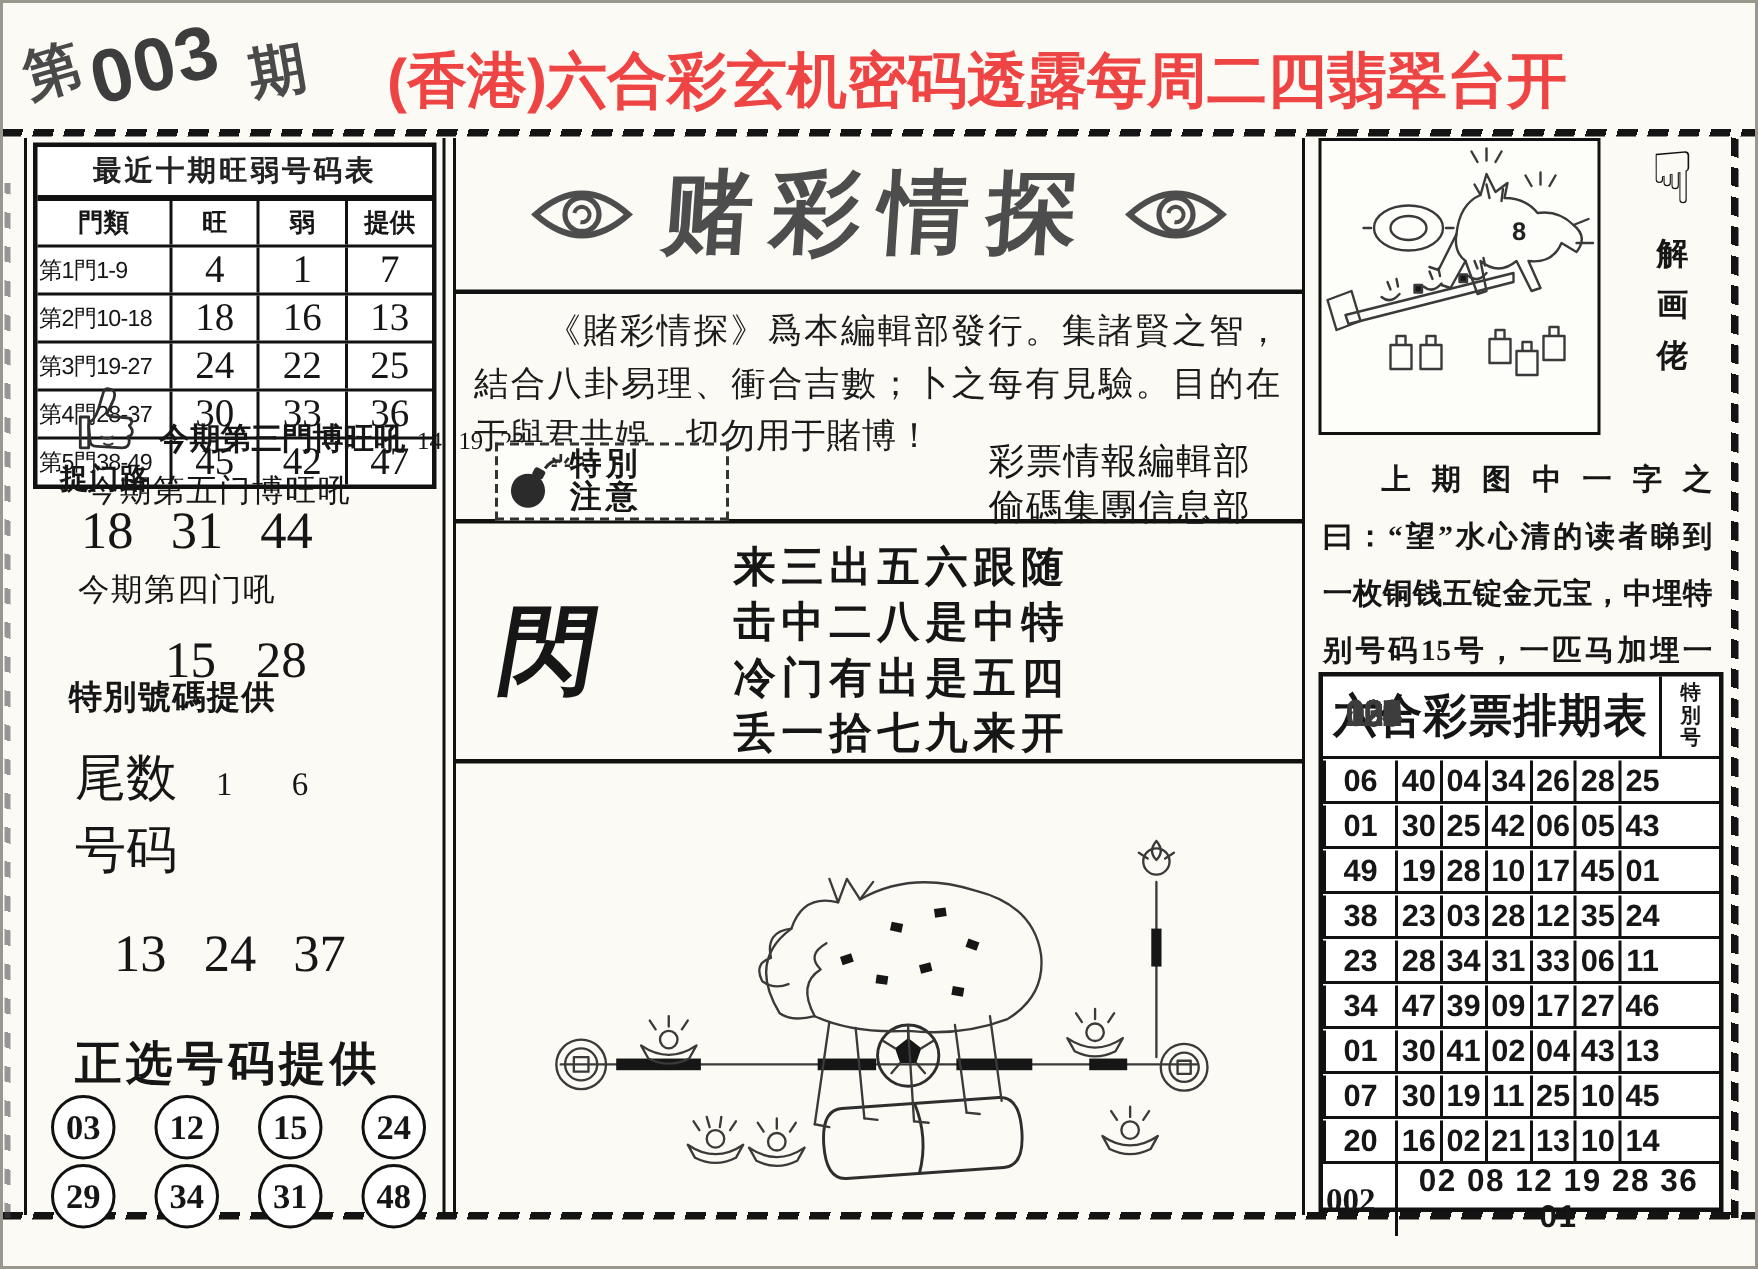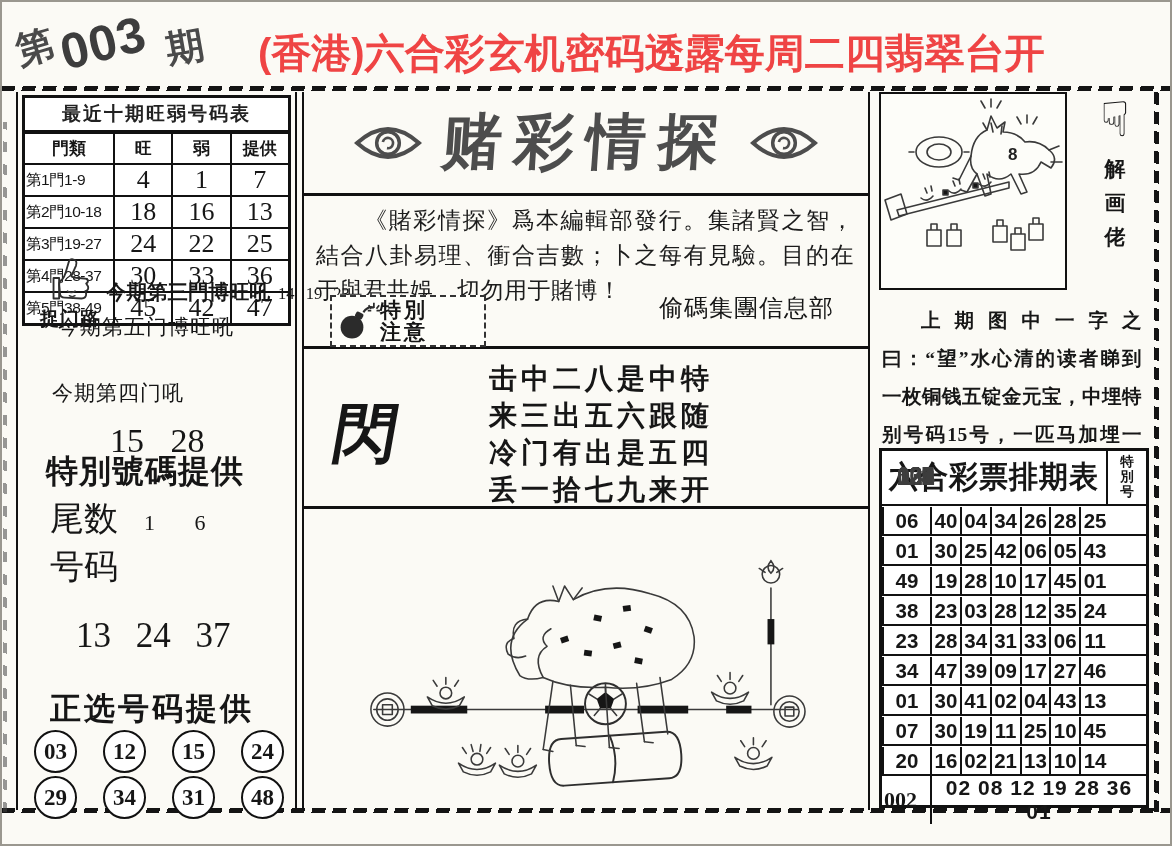--- a/index.html
+++ b/index.html
@@ -33,21 +33,21 @@
   .hot-h.b{border-left:2px solid #111}
   .thumb{position:absolute;left:28px;top:158px;width:58px;height:56px}
   .catch-label{position:absolute;left:22px;top:214px;font-family:"Liberation Sans",sans-serif;font-weight:700;font-size:19px;letter-spacing:1px}
   .catch1{position:absolute;left:88px;top:186px;white-space:nowrap}
   .catch1 .t{font-weight:900;font-size:20.5px;letter-spacing:0}
   .catch1 .n{font-size:16.5px;word-spacing:7px;margin-left:4px}
   .catch2{position:absolute;left:40px;top:221px;font-size:21px;letter-spacing:1px}
   .catch2n{position:absolute;left:36px;top:242px;font-size:35px;word-spacing:16px}
   .catch3{position:absolute;left:34px;top:287px;font-size:21px;letter-spacing:1px}
   .catch3n{position:absolute;left:92px;top:330px;font-size:34px;word-spacing:18px}
-  .sp-title{position:absolute;left:28px;top:358px;font-family:"Liberation Sans",sans-serif;font-weight:900;font-size:32px;letter-spacing:1px}
+  .sp-title{position:absolute;left:28px;top:358px;font-family:"Liberation Sans",sans-serif;font-weight:900;font-size:22px;letter-spacing:1px}
   .sp-tail{position:absolute;left:32px;top:404px;font-size:34px}
   .sp-tail .n{font-size:22px;margin-left:26px;word-spacing:34px}
   .sp-num-label{position:absolute;left:32px;top:452px;font-size:34px}
   .sp-nums{position:absolute;left:58px;top:524px;font-size:35px;word-spacing:16px}
   .sel-title{position:absolute;left:32px;top:596px;font-size:31px;font-weight:bold;letter-spacing:3px}
   .sel-row{position:absolute;left:16px;width:250px;display:flex;justify-content:space-between}
   .sel-row.r1{top:638px}.sel-row.r2{top:684px}
   .ball{width:43px;height:43px;border:2.5px solid #111;border-radius:50%;text-align:center;
         line-height:39px;font-weight:900;font-size:23px;background:#fff}
   
@@ -154,20 +154,21 @@
       <path class="ink" d="M16 32 q-3 1 -3 5 l1 10 q0 4 5 4 l18 1 q5 0 5 -5 l-1 -3 q4 -1 3 -5 l-2 -3 q3 -2 1 -5 l-9 -1 q-6 0 -8 -2 l5 -11 q2 -6 -3 -7 q-4 -1 -5 4 l-3 10 q-1 4 -4 8 z"></path>
       <path class="ink-thin" d="M22 44 q4 3 8 0 M24 49 q3 2 6 0"></path>
     </svg>
     <div class="catch-label">捉门路</div>
 
     <div class="catch1">
       <span class="t">今期第三門博旺吼</span>
       <span class="n">14 19 23</span>
     </div>
     <div class="catch2">今期第五门博旺吼</div>
+    <div class="catch2n">18 31 44</div>
     <div class="catch3">今期第四门吼</div>
     <div class="catch3n">15 28</div>
 
     <div class="sp-title">特別號碼提供</div>
     <div class="sp-tail">
       <span>尾数</span><span class="n">1 6</span>
     </div>
     <div class="sp-num-label">号码</div>
     <div class="sp-nums">13 24 37</div>
 
@@ -212,29 +213,30 @@
           <g stroke="#2b2b2b" stroke-width="2">
             <path d="M41 3 L41 9 M35 6 L38 10 M47 6 L44 10 M34 12 L38 12 M48 12 L44 12"></path>
           </g>
         </svg>
         <div class="notice-txt">
           <div>特別</div>
           <div>注意</div>
         </div>
       </div>
       <div class="sigs">
+        <div>彩票情報編輯部</div>
         <div>偷碼集團信息部</div>
       </div>
     </div>
 
     <div class="mid-poem">
       <div class="poem-char">閃</div>
       <div class="poem-lines">
+        <div>来三出五六跟随</div>
         <div>击中二八是中特</div>
-        <div>来三出五六跟随</div>
         <div>冷门有出是五四</div>
         <div>丢一拾七九来开</div>
       </div>
     </div>
 
     <div class="mid-art">
       <svg class="deer-svg" viewBox="0 0 560 300">
 
         <line class="ink-thin" x1="62" y1="203" x2="498" y2="203"></line>
         <g fill="#161616">

